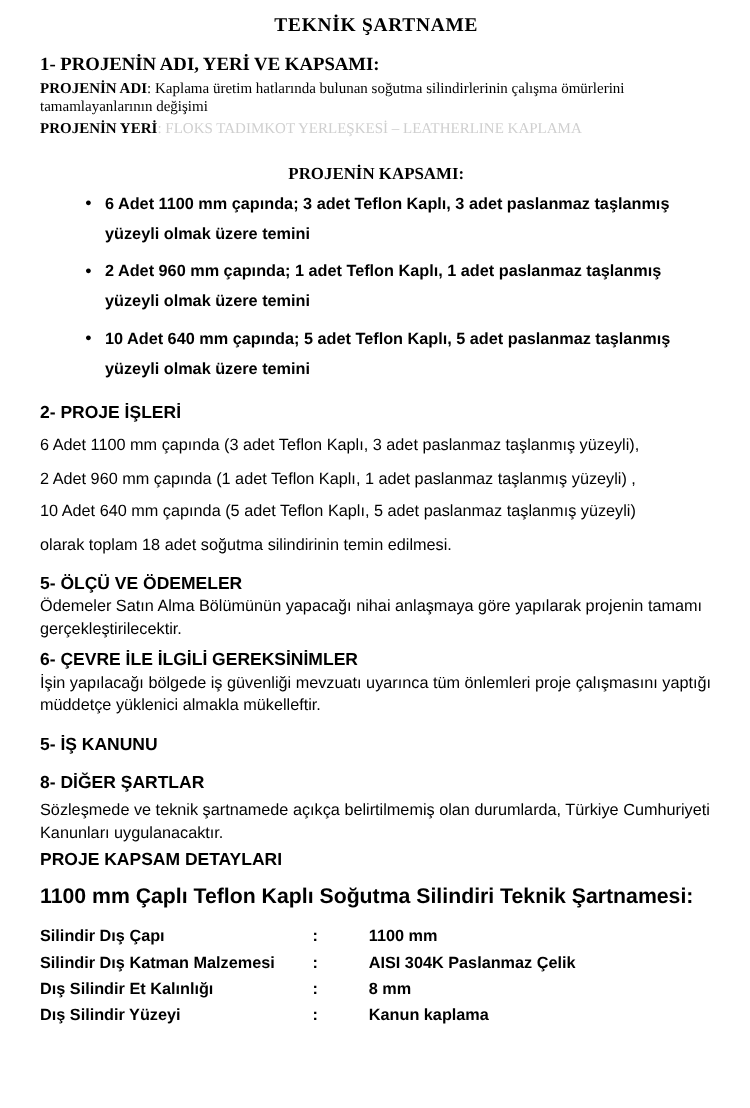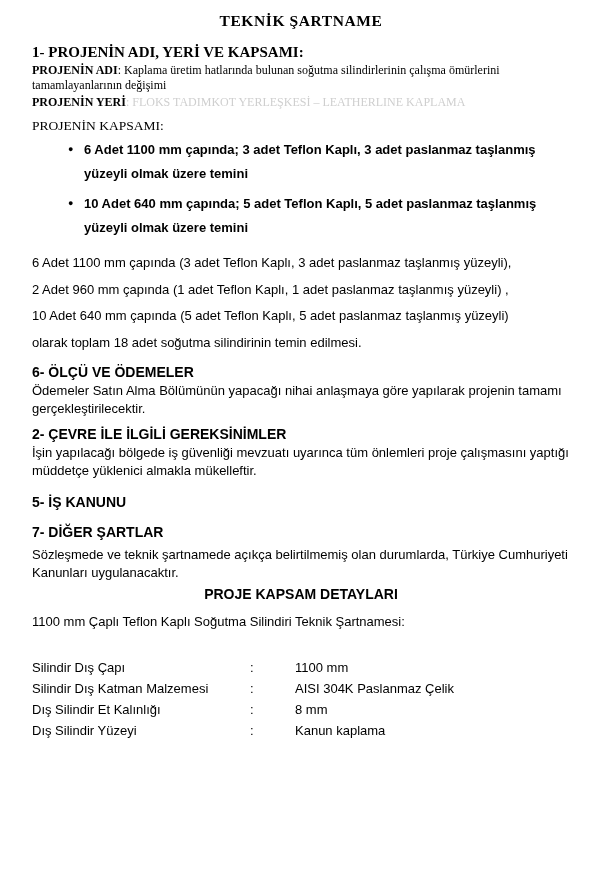--- a/index.html
+++ b/index.html
@@ -46,33 +46,34 @@
   }
   .lbl-val {
     font-weight: normal;
   }
   .faded {
     color: #cfcfcf;
   }
   .yeri-wrap {
     position: relative;
     height: 20px;
-    margin-bottom: 3px;
+    margin-bottom: 16px;
   }
   .yeri-wrap .lbl-line {
     position: absolute;
     left: 0;
     top: 0;
     white-space: nowrap;
   }
   .kapsam-head {
-    font-weight: normal;
+    font-weight: bold;
     font-size: 13.5px;
     font-family: "Liberation Serif", serif;
     margin: 2px 0 4px 0;
+    text-align: center;
   }
   ul.bullets {
     margin: 4px 0 10px 0;
     padding-left: 36px;
     list-style: none;
   }
   ul.bullets li {
     position: relative;
     font-size: 13px;
     line-height: 1.85;
@@ -99,34 +100,34 @@
   .para {
     font-size: 13px;
     line-height: 1.38;
     margin: 0 0 2px 0;
   }
   .para.spaced {
     line-height: 2.05;
     margin: 0;
   }
   .center-head {
-    text-align: center;
     font-weight: bold;
     font-size: 14px;
     margin: 4px 0 12px 0;
   }
   .sub-head {
-    font-weight: normal;
-    font-size: 13px;
-    margin: 10px 0 29px 0;
+    font-weight: bold;
+    font-size: 17px;
+    margin: 10px 0 12px 0;
   }
   table.spec {
     border-collapse: collapse;
     font-size: 13px;
     width: 100%;
+    font-weight: bold;
   }
   table.spec td {
     padding: 1px 0;
     line-height: 1.45;
     vertical-align: top;
   }
   td.spec-key { width: 218px; }
   td.spec-colon { width: 45px; }
   td.spec-val { }
 </style>
@@ -146,37 +147,39 @@
   <div class="yeri-wrap">
     <div class="lbl-line">
       <b>PROJENİN YERİ</b><span class="lbl-val faded">: FLOKS              TADIMKOT YERLEŞKESİ – LEATHERLINE KAPLAMA</span>
     </div>
   </div>
 
   <div class="kapsam-head">PROJENİN KAPSAMI:</div>
 
   <ul class="bullets">
     <li>6 Adet 1100 mm çapında; 3 adet Teflon Kaplı, 3 adet paslanmaz taşlanmış yüzeyli olmak üzere temini</li>
+    <li>2 Adet 960 mm çapında; 1 adet Teflon Kaplı, 1 adet paslanmaz taşlanmış yüzeyli olmak üzere temini</li>
     <li>10 Adet 640 mm çapında; 5 adet Teflon Kaplı, 5 adet paslanmaz taşlanmış yüzeyli olmak üzere temini</li>
   </ul>
 
+  <div class="section-head">2- PROJE İŞLERİ</div>
   <div class="para spaced">6 Adet 1100 mm çapında (3 adet Teflon Kaplı, 3 adet paslanmaz taşlanmış yüzeyli),</div>
   <div class="para spaced">2 Adet 960 mm çapında (1 adet Teflon Kaplı, 1 adet paslanmaz taşlanmış yüzeyli) ,</div>
   <div class="para spaced">10 Adet 640 mm çapında (5 adet Teflon Kaplı, 5 adet paslanmaz taşlanmış yüzeyli)</div>
   <div class="para spaced">olarak toplam 18 adet soğutma silindirinin temin edilmesi.</div>
 
-  <div class="section-head tight">6- ÖLÇÜ VE ÖDEMELER</div>
+  <div class="section-head tight">5- ÖLÇÜ VE ÖDEMELER</div>
   <div class="para">Ödemeler Satın Alma Bölümünün yapacağı nihai anlaşmaya göre yapılarak projenin tamamı gerçekleştirilecektir.</div>
 
-  <div class="section-head tight">2- ÇEVRE İLE İLGİLİ GEREKSİNİMLER</div>
+  <div class="section-head tight">6- ÇEVRE İLE İLGİLİ GEREKSİNİMLER</div>
   <div class="para">İşin yapılacağı bölgede iş güvenliği mevzuatı uyarınca tüm önlemleri proje çalışmasını yaptığı müddetçe yüklenici almakla mükelleftir.</div>
 
   <div class="section-head">5- İŞ KANUNU</div>
 
-  <div class="section-head">7- DİĞER ŞARTLAR</div>
+  <div class="section-head">8- DİĞER ŞARTLAR</div>
   <div class="para">Sözleşmede ve teknik şartnamede açıkça belirtilmemiş olan durumlarda, Türkiye Cumhuriyeti Kanunları uygulanacaktır.</div>
 
   <div class="center-head">PROJE KAPSAM DETAYLARI</div>
 
   <div class="sub-head">1100 mm Çaplı Teflon Kaplı Soğutma Silindiri Teknik Şartnamesi:</div>
 
   <table class="spec">
     <tbody>
       <tr>
         <td class="spec-key">Silindir Dış Çapı</td>

